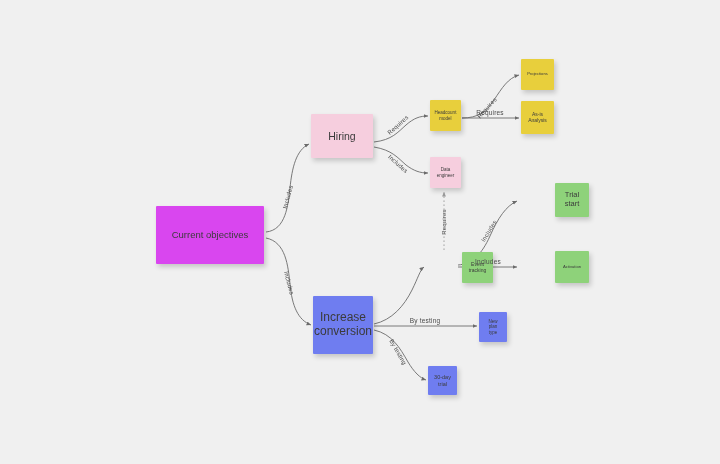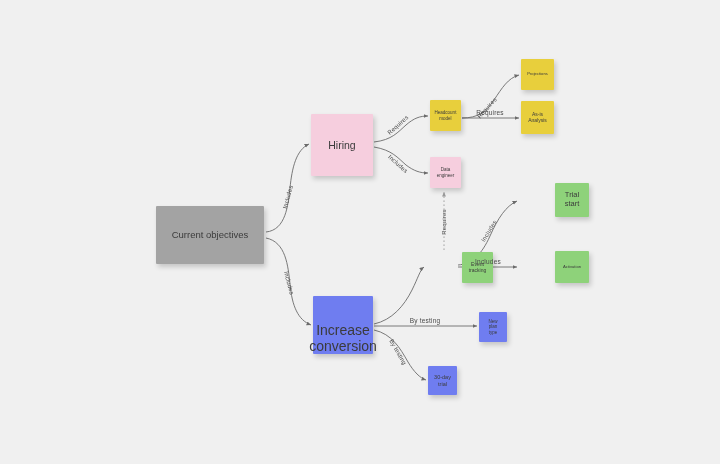--- a/index.html
+++ b/index.html
@@ -80,23 +80,23 @@
         <path d="M 462 118 L 519 118" fill="none" stroke="#6b6b6b" stroke-width="0.9" marker-end="url(#arrow)"></path>
         <path d="M 444 250 L 444 192" fill="none" stroke="#9a9a9a" stroke-width="0.9" stroke-dasharray="1.6 2.4" marker-end="url(#arrow-dot)"></path>
         <path d="M 374 324 C 392 320 404 306 412 290 C 418 278 420 270 424 267" fill="none" stroke="#6b6b6b" stroke-width="0.9" marker-end="url(#arrow)"></path>
         <path d="M 458 265 C 472 264 482 254 490 236 C 498 218 506 206 517 201" fill="none" stroke="#6b6b6b" stroke-width="0.9" marker-end="url(#arrow)"></path>
         <path d="M 458 267 L 517 267" fill="none" stroke="#6b6b6b" stroke-width="0.9" marker-end="url(#arrow)"></path>
         <path d="M 374 326 L 477 326" fill="none" stroke="#6b6b6b" stroke-width="0.9" marker-end="url(#arrow)"></path>
         <path d="M 374 330 C 392 334 400 348 408 362 C 414 372 420 378 426 380" fill="none" stroke="#6b6b6b" stroke-width="0.9" marker-end="url(#arrow)"></path>
       </g>
   </svg>
   <div id="node-layer">
-      <div class="node n-root" style="left: 156px; top: 206px; width: 108px; height: 58px; font-size: 9.5px; background: #a3a3a3;"><span>Current objectives</span></div>
-      <div class="node n-pink" style="left: 311px; top: 114px; width: 62px; height: 62px; font-size: 10.5px; background: rgb(246, 206, 222);"><span>Hiring</span></div>
-      <div class="node n-blue" style="left: 313px; top: 296px; width: 60px; height: 58px; font-size: 14px; background: rgb(111, 125, 240); align-items: flex-end;"><span>Increase
+      <div class="node n-root" style="left: 156px; top: 206px; width: 108px; height: 58px; font-size: 9.5px; background: #d946ef;"><span>Current objectives</span></div>
+      <div class="node n-pink" style="left: 311px; top: 114px; width: 62px; height: 44px; font-size: 10.5px; background: rgb(246, 206, 222);"><span>Hiring</span></div>
+      <div class="node n-blue" style="left: 313px; top: 296px; width: 60px; height: 58px; font-size: 12px; background: rgb(111, 125, 240);"><span>Increase
 conversion</span></div>
       <div class="node n-yellow" style="left: 430px; top: 100px; width: 31px; height: 31px; font-size: 4.5px; background: rgb(232, 207, 60);"><span>Headcount
 model</span></div>
       <div class="node n-pink" style="left: 430px; top: 157px; width: 31px; height: 31px; font-size: 4.5px; background: rgb(246, 206, 222);"><span>Data
 engineer</span></div>
       <div class="node n-yellow" style="left: 521px; top: 59px; width: 33px; height: 31px; font-size: 4.2px; background: rgb(232, 207, 60);"><span>Projections</span></div>
       <div class="node n-yellow" style="left: 521px; top: 101px; width: 33px; height: 33px; font-size: 5px; background: rgb(232, 207, 60);"><span>As-is
 Analysis</span></div>
       <div class="node n-green" style="left: 426px; top: 252px; width: 31px; height: 31px; font-size: 5px; background: rgb(142, 210, 122);"><span>Event
 tracking</span></div>

